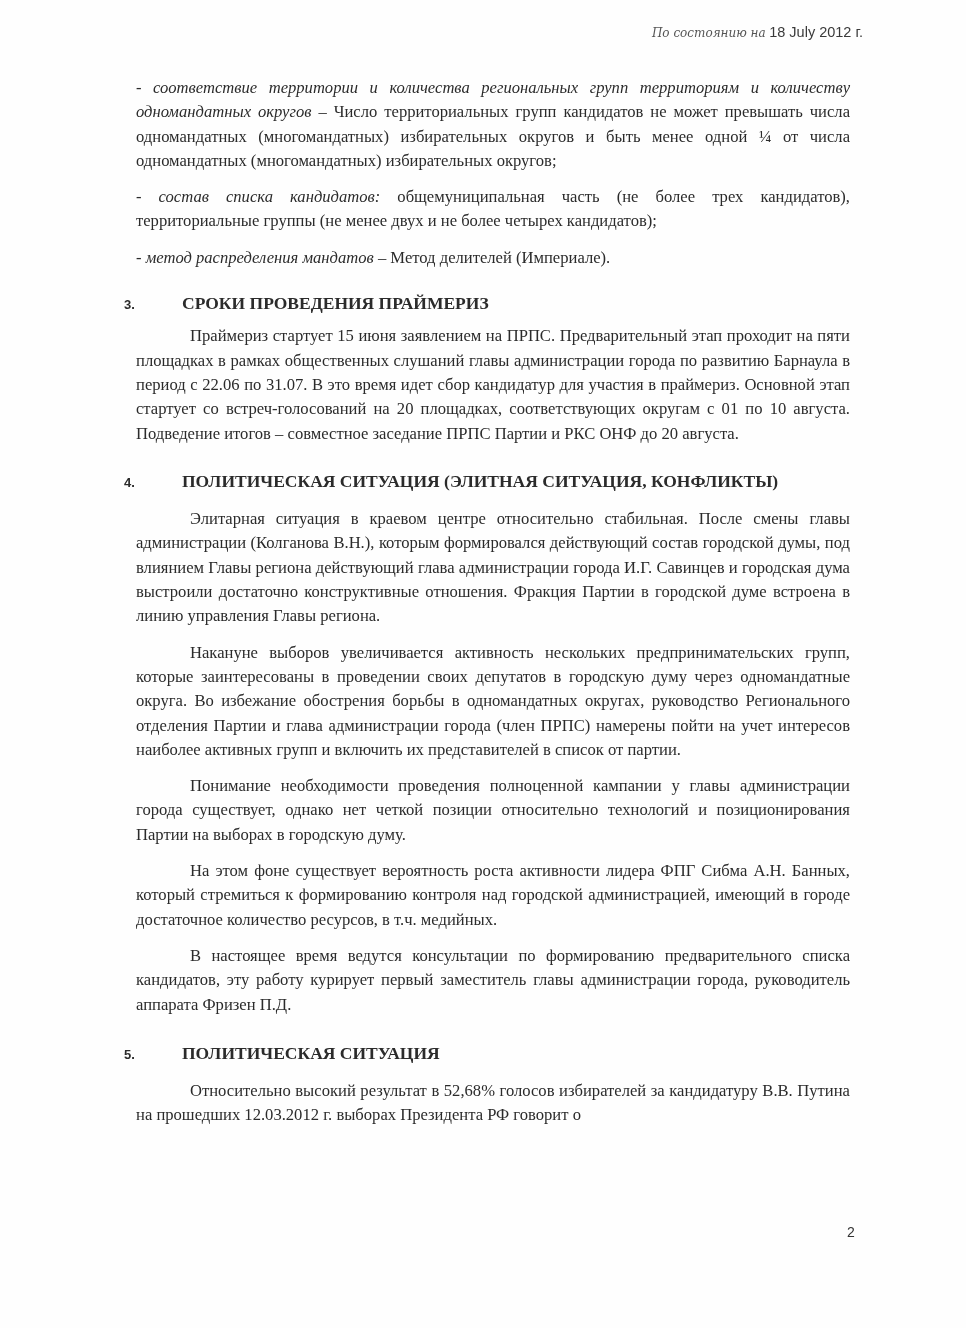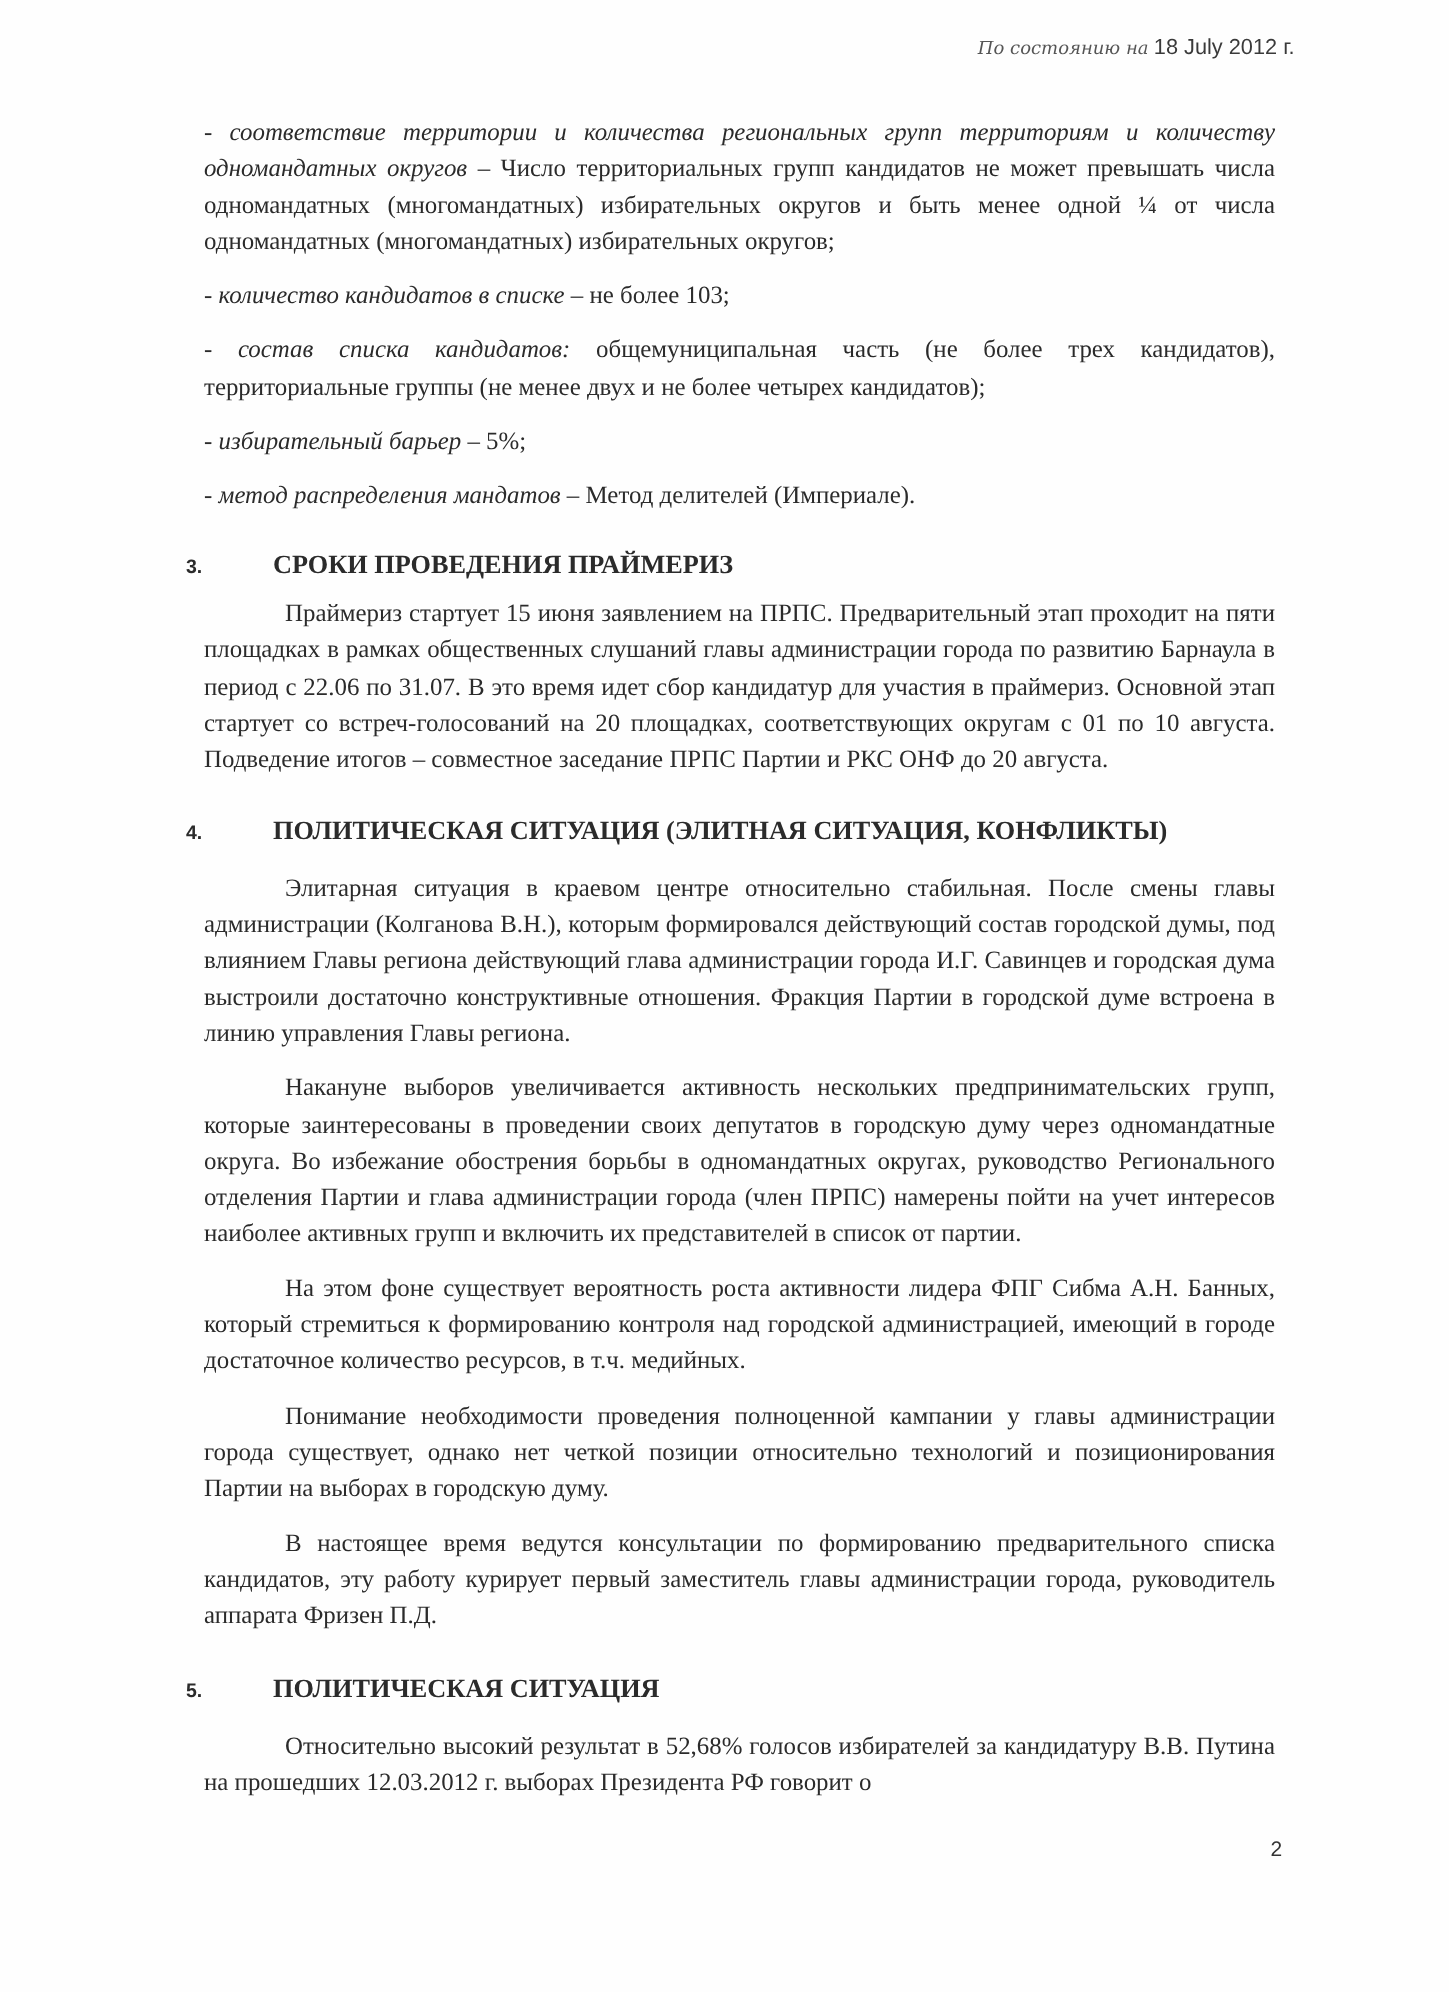--- a/index.html
+++ b/index.html
@@ -46,40 +46,38 @@
 
   <div class="header-date">
     <span class="it">По состоянию на</span>
     <span class="dt">18 July 2012 г.</span>
   </div>
 
   <div class="content">
 
     <div>
       <p><span class="it">- соответствие территории и количества региональных групп территориям и количеству одномандатных округов</span><span> – Число территориальных групп кандидатов не может превышать числа одномандатных (многомандатных) избирательных округов и быть менее одной ¼ от числа одномандатных (многомандатных) избирательных округов;</span></p>
-      <p><span class="it">- количество кандидатов в списке</span><span> – не более 103;</span></p>
       <p><span class="it">- состав списка кандидатов:</span><span>  общемуниципальная часть (не более трех кандидатов), территориальные группы (не менее двух и не более четырех кандидатов);</span></p>
-      <p><span class="it">- избирательный барьер</span><span> – 5%;</span></p>
       <p><span class="it">- метод распределения мандатов</span><span> – Метод делителей (Империале).</span></p>
     </div>
 
     <div class="section-h h3">
       <span class="num">3.</span>
       <span>СРОКИ ПРОВЕДЕНИЯ ПРАЙМЕРИЗ</span>
     </div>
     <p class="indent para-gap">Праймериз стартует 15 июня заявлением на ПРПС. Предварительный этап проходит на пяти площадках в рамках общественных слушаний главы администрации города по развитию Барнаула в период с 22.06 по 31.07. В это время идет сбор кандидатур для участия в праймериз. Основной этап стартует со встреч-голосований на 20 площадках, соответствующих округам с 01 по 10 августа. Подведение итогов – совместное заседание ПРПС Партии и РКС ОНФ до 20 августа.</p>
 
     <div class="section-h h4">
       <span class="num">4.</span>
       <span>ПОЛИТИЧЕСКАЯ СИТУАЦИЯ (ЭЛИТНАЯ СИТУАЦИЯ, КОНФЛИКТЫ)</span>
     </div>
     <p class="indent">Элитарная ситуация в краевом центре относительно стабильная. После смены главы администрации (Колганова В.Н.), которым формировался действующий состав городской думы, под влиянием Главы региона действующий глава администрации города И.Г. Савинцев и городская дума выстроили достаточно конструктивные отношения. Фракция Партии в городской думе встроена в линию управления Главы региона.</p>
     <p class="indent para-gap">Накануне выборов увеличивается активность нескольких предпринимательских групп, которые заинтересованы в проведении своих депутатов в городскую думу через одномандатные округа. Во избежание обострения борьбы в одномандатных округах, руководство Регионального отделения Партии и глава администрации города (член ПРПС) намерены пойти на учет интересов наиболее активных групп и включить их представителей в список от партии.</p>
+    <p class="indent para-gap">Понимание необходимости проведения полноценной кампании у главы администрации города существует, однако нет четкой позиции относительно технологий и позиционирования Партии на выборах в городскую думу.</p>
     <p class="indent para-gap">На этом фоне существует вероятность роста активности лидера ФПГ Сибма А.Н. Банных, который стремиться к формированию контроля над городской администрацией, имеющий в городе достаточное количество ресурсов, в т.ч. медийных.</p>
-    <p class="indent para-gap">Понимание необходимости проведения полноценной кампании у главы администрации города существует, однако нет четкой позиции относительно технологий и позиционирования Партии на выборах в городскую думу.</p>
     <p class="indent para-gap">В настоящее время ведутся консультации по формированию предварительного списка кандидатов, эту работу курирует первый заместитель главы администрации города, руководитель аппарата Фризен П.Д.</p>
 
     <div class="section-h h5">
       <span class="num">5.</span>
       <span>ПОЛИТИЧЕСКАЯ СИТУАЦИЯ</span>
     </div>
     <p class="indent">Относительно высокий результат в 52,68% голосов избирателей за кандидатуру В.В. Путина на прошедших 12.03.2012 г. выборах Президента РФ говорит о</p>
   </div>
 
   <div class="page-num">2</div>

